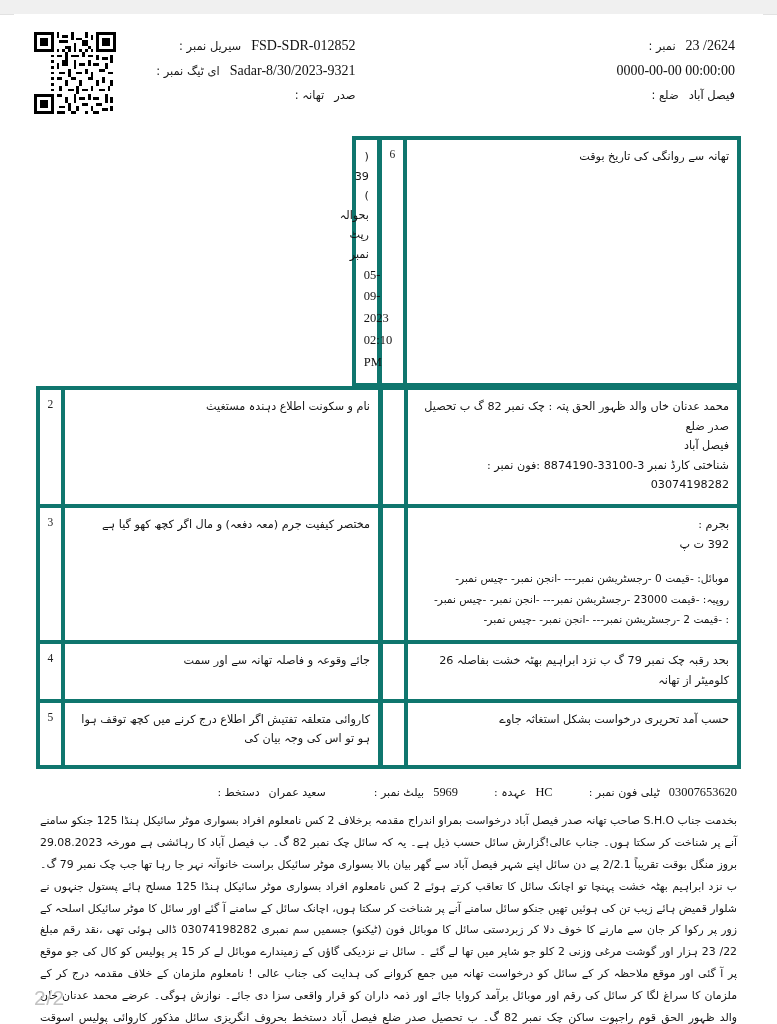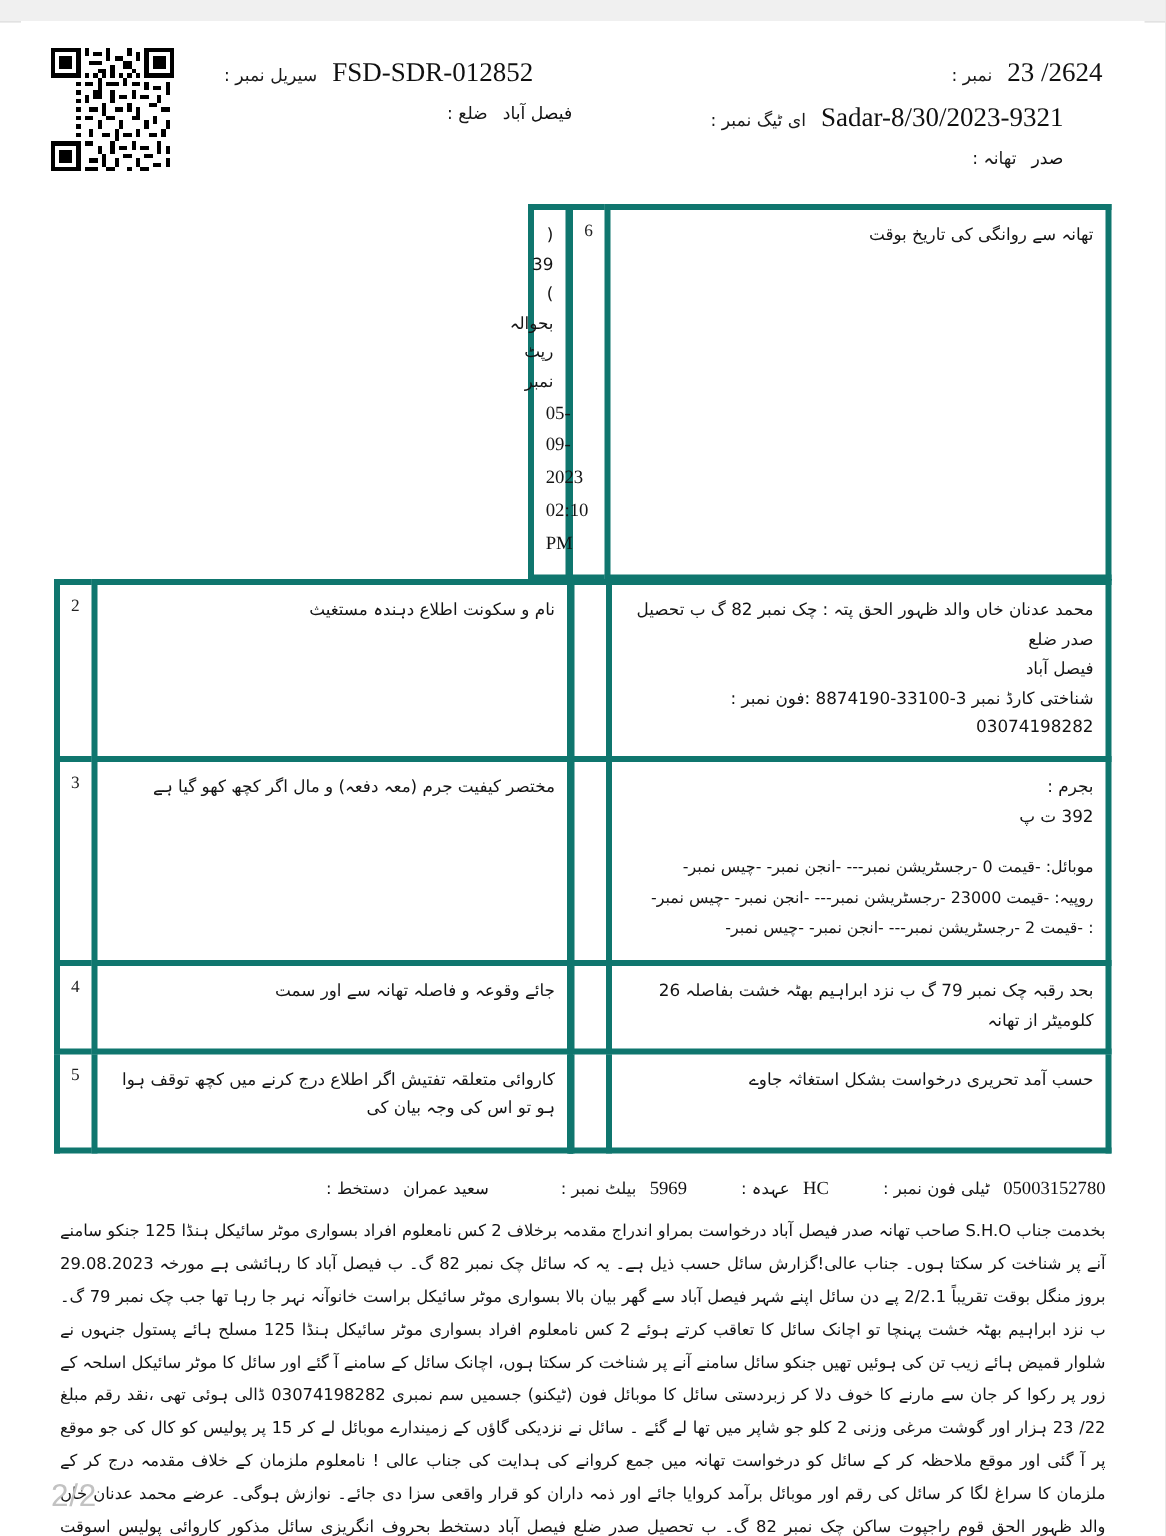--- a/index.html
+++ b/index.html
@@ -72,21 +72,21 @@
   }
   .fld .lbl {
     font-family: "DejaVu Sans", sans-serif;
     font-size: 11.5px;
     color: #1a1a1a;
     min-width: 64px;
     text-align: right;
   }
   .fld .val {
     font-family: "Liberation Serif", serif;
-    font-size: 18px;
+    font-size: 14px;
     color: #101010;
     direction: ltr;
     unicode-bidi: embed;
   }
   .fld .val.urdu {
     font-family: "DejaVu Sans", sans-serif;
     direction: rtl;
     font-size: 11.5px;
   }
   .fld.col-right { justify-content: flex-start; padding-right: 26px;}
@@ -326,20 +326,24 @@
         <div class="fld col-left">
           <span class="val">23 /2624</span>
           <span class="lbl">نمبر :</span>
         </div>
 
         <div class="fld col-right">
           <span class="val">FSD-SDR-012852</span>
           <span class="lbl">سیریل نمبر :</span>
         </div>
 
+        <div class="fld col-left">
+          <span class="val">0000-00-00 00:00:00</span>
+          <span class="lbl"></span>
+        </div>
 
         <div class="fld col-right">
           <span class="val">Sadar-8/30/2023-9321</span>
           <span class="lbl">ای ٹیگ نمبر :</span>
         </div>
 
         <div class="fld col-left">
           <span class="val urdu">فیصل آباد</span>
           <span class="lbl">ضلع :</span>
         </div>
@@ -428,21 +432,21 @@
           <td style="border:none;background:transparent;padding:0"></td>
           <td class="c-lbl">کاروائی متعلقہ تفتیش اگر اطلاع درج کرنے میں کچھ توقف ہوا ہو تو اس کی وجہ بیان کی</td>
           <td class="c-num">5</td>
         </tr>
 
       </tbody>
     </table>
 
     <div class="sig-strip">
       <div class="pair">
-        <span class="v">05003152780</span>
+        <span class="v">03007653620</span>
         <span class="k">ٹیلی فون نمبر :</span>
       </div>
       <span class="sp28"></span>
       <div class="pair">
         <span class="v">HC</span>
         <span class="k">عہدہ :</span>
       </div>
       <span class="sp28"></span>
       <div class="pair">
         <span class="v">5969</span>

